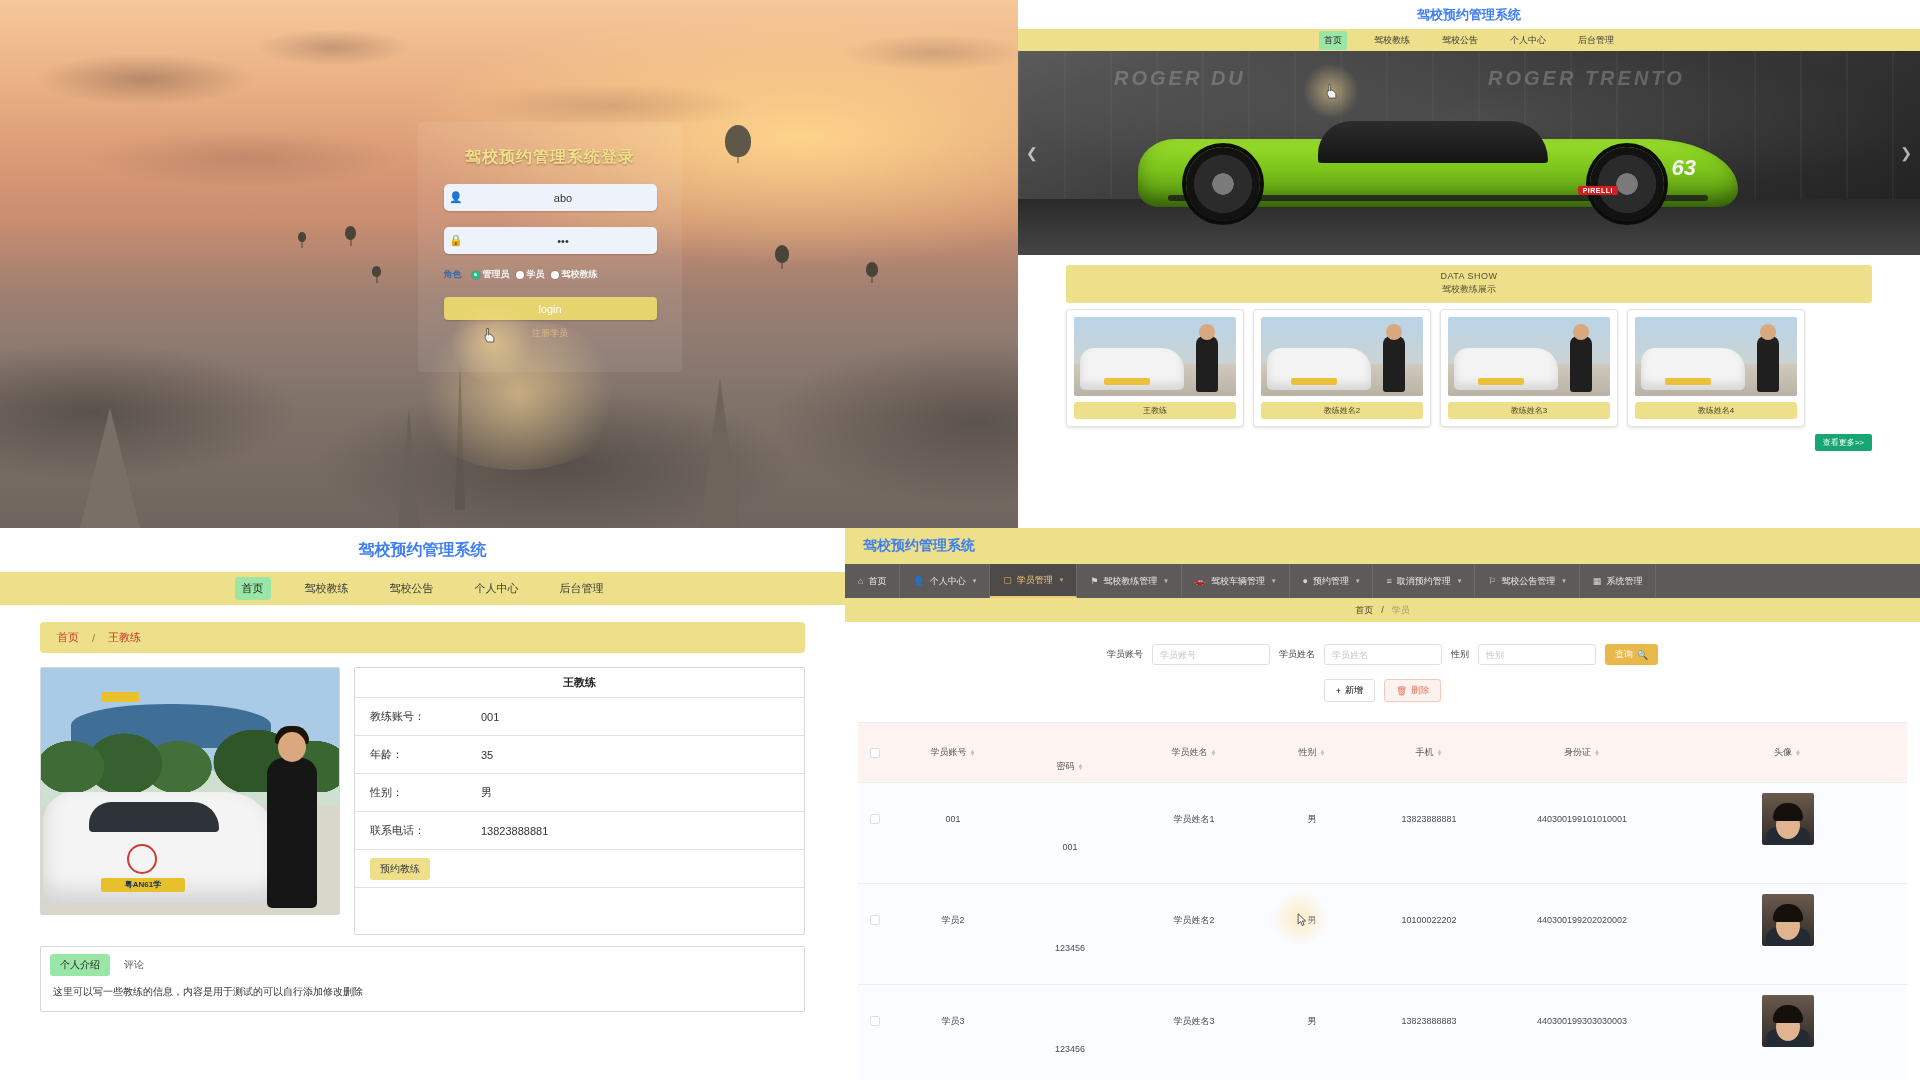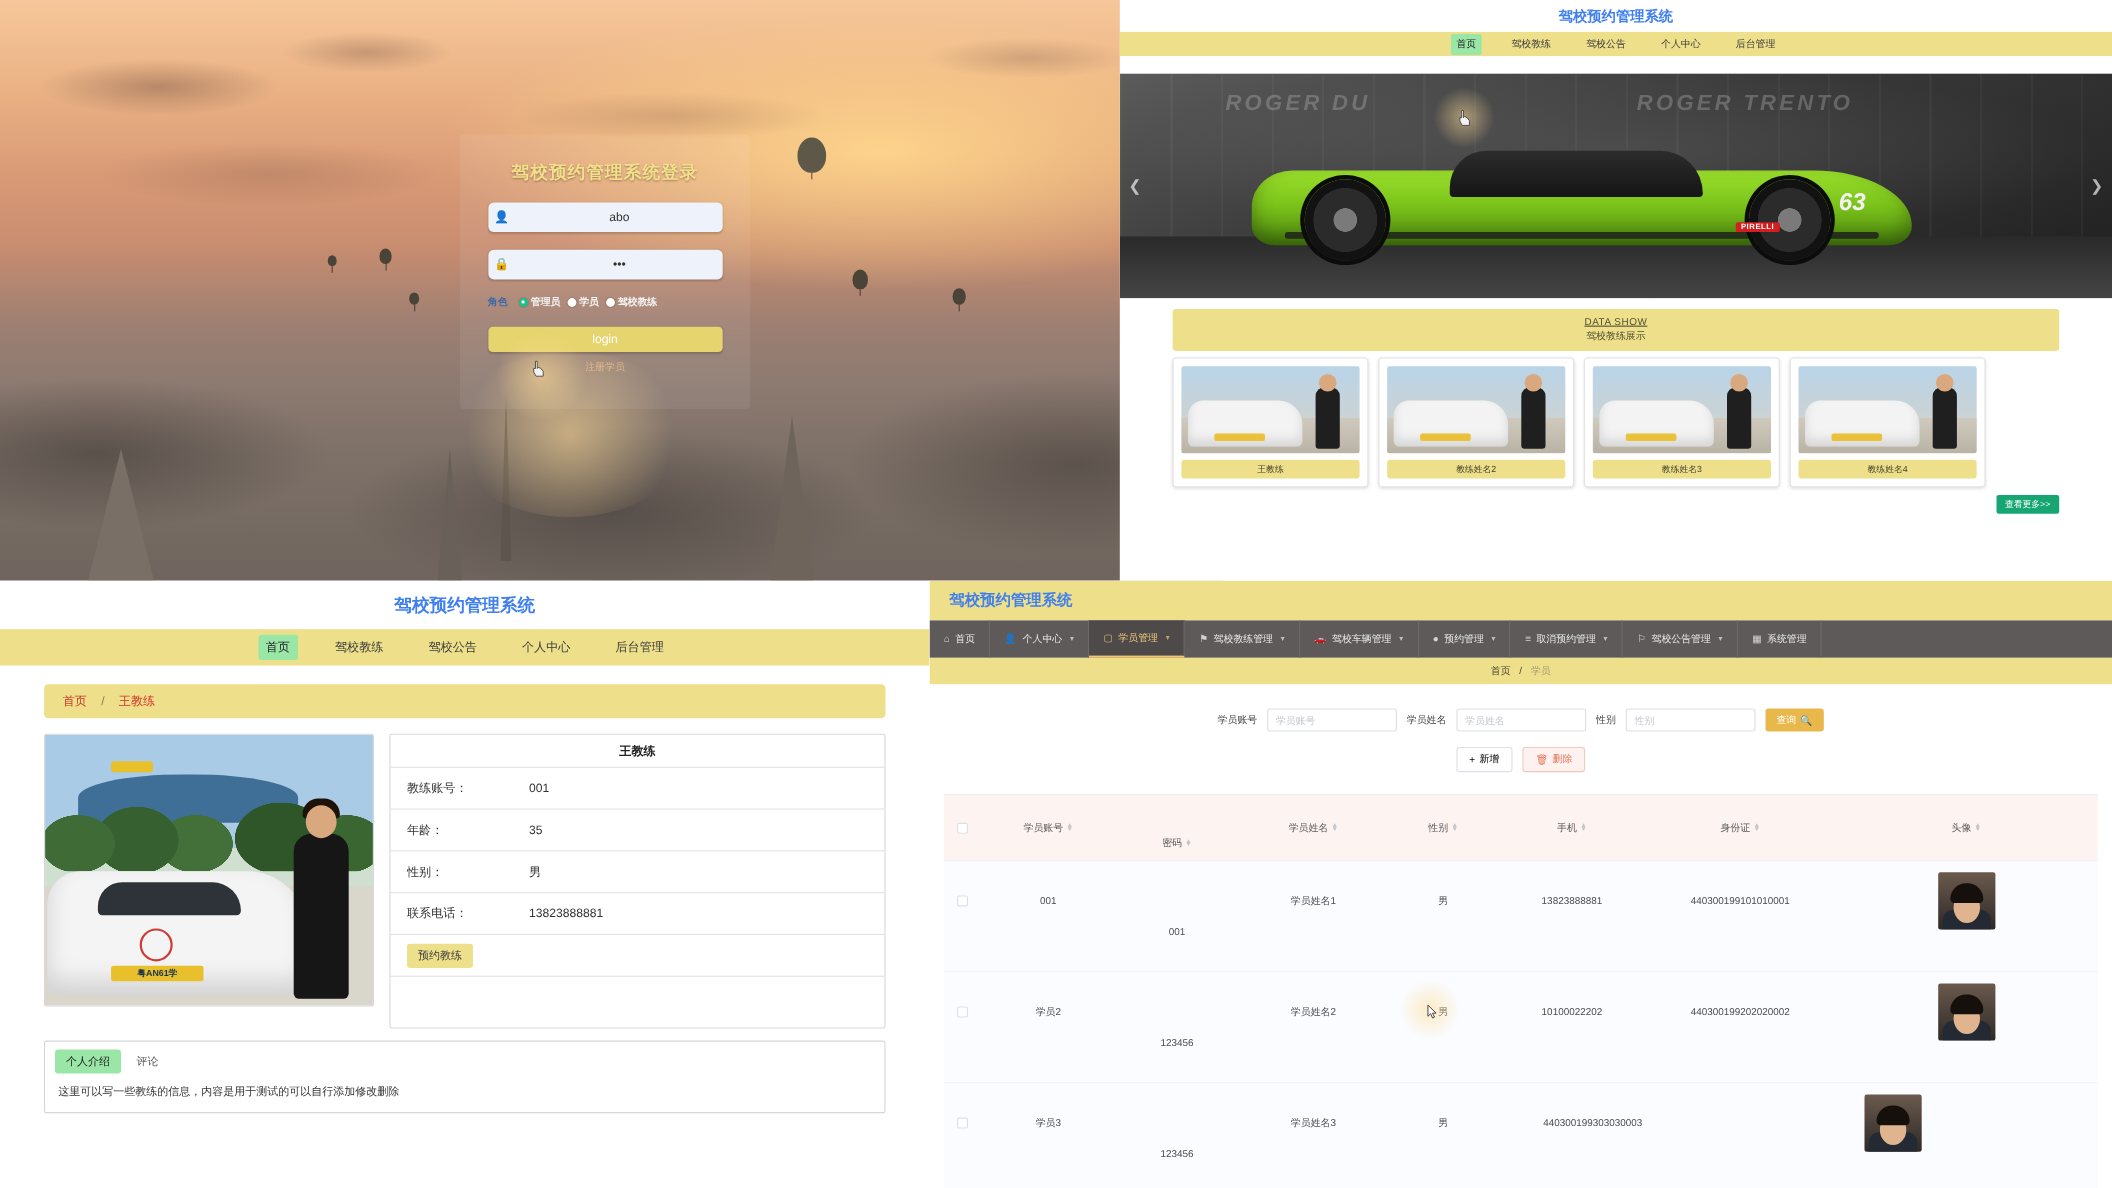--- a/index.html
+++ b/index.html
@@ -91,21 +91,21 @@
   .site-title{ text-align:center; color:#3f7ff0; font-weight:700; }
   .site-nav{ background:#eee08a; display:flex; align-items:center; }
   .site-nav a{ color:#3a3a3a; text-decoration:none; }
   .nav-active{ background:#9ae6a7; color:#1d1d1d !important; }
 
   
   #p-home{ background:#fff; }
   #home-title{ font-size:13px; padding:6px 0 5px; }
   #home-nav{ height:22px; justify-content:center; gap:22px; font-size:9px; padding:0; }
   #home-nav a{ padding:3px 5px; border-radius:2px; }
-  #hero{ position:relative; height:204px; margin-top:16px; overflow:hidden;
+  #hero{ position:relative; height:204px; margin-top:0; overflow:hidden;
     background:linear-gradient(160deg,#5b5b5b 0%,#3a3a3a 40%,#2b2b2b 75%,#1d1d1d 100%); }
   #hero .wall{position:absolute;inset:0;background:
       repeating-linear-gradient(90deg, rgba(255,255,255,.035) 0 2px, rgba(0,0,0,0) 2px 46px),
       radial-gradient(ellipse 70% 55% at 50% 35%, rgba(255,255,255,.10) 0, rgba(255,255,255,0) 70%);}
   #hero .floor{position:absolute;left:0;right:0;bottom:0;height:56px;background:linear-gradient(#2a2a2a,#454545);}
   .car{ position:absolute; left:120px; bottom:30px; width:600px; height:120px; }
   .car .body{position:absolute;left:0;bottom:18px;width:600px;height:68px;
     background:linear-gradient(180deg,#9be02c 0%,#7cc41b 45%,#4e8b0e 100%);
     border-radius:46px 110px 26px 26px / 40px 62px 22px 22px;
     box-shadow:inset 0 -8px 18px rgba(0,0,0,.35);}
@@ -116,21 +116,21 @@
     background:radial-gradient(circle,#7a7a7a 0 20%,#2b2b2b 21% 55%,#121212 56% 100%);
     box-shadow:0 0 0 4px #0c0c0c;}
   .wheel.w1{left:48px;} .wheel.w2{left:452px;}
   .car .num{position:absolute;right:42px;bottom:44px;color:#f2f2f2;font-size:22px;font-weight:700;font-style:italic;}
   .car .pir{position:absolute;right:120px;bottom:30px;background:#d21f1f;color:#fff;font-size:7px;font-weight:700;padding:1px 5px;border-radius:2px;letter-spacing:.5px;}
   .hero-word{position:absolute;top:16px;color:rgba(200,200,200,.30);font-weight:700;font-size:20px;letter-spacing:3px;font-style:italic;}
   .hero-arrow{position:absolute;top:50%;transform:translateY(-50%);color:rgba(255,255,255,.65);font-size:14px;}
   #hero-prev{left:8px;} #hero-next{right:8px;}
 
   #data-show{ margin:10px 48px 0; background:#eee08a; border-radius:3px; text-align:center; padding:6px 0 7px; }
-  #data-show .d1{ font-size:9px; color:#514f34; letter-spacing:.5px;text-decoration:underline; }
+  #data-show .d1{ font-size:9px; color:#514f34; letter-spacing:.5px; }
   #data-show .d2{ font-size:9px; color:#514f34; margin-top:2px; }
   #coach-cards{ display:flex; gap:9px; padding:6px 48px 0; }
   .ccard{ flex:0 0 178px; background:#fff; border:1px solid #e4e4e4; border-radius:4px;
           box-shadow:0 1px 3px rgba(0,0,0,.12); padding:7px; }
   .ccard .ph{ height:79px; border-radius:2px; overflow:hidden; position:relative;
               background:linear-gradient(#b9d4e8,#d7d2c6); }
   .ccard .ph .ground{position:absolute;left:0;right:0;bottom:0;height:32px;background:linear-gradient(#cfcabd,#b9b3a6);}
   .ccard .ph .carw{position:absolute;left:6px;bottom:6px;width:104px;height:42px;background:#f3f3f3;border-radius:14px 22px 5px 5px;box-shadow:inset 0 -6px 10px rgba(0,0,0,.12);}
   .ccard .ph .carw:after{content:"";position:absolute;left:24px;bottom:5px;width:46px;height:7px;background:#e9c23a;border-radius:2px;}
   .ccard .ph .person{position:absolute;right:18px;bottom:4px;width:22px;height:56px;background:#1f1f1f;border-radius:8px 8px 3px 3px;}
@@ -585,20 +585,21 @@
       </div>
 
       <div class="tr">
         <div class="c c-chk">
             <span class="chk"></span>
           </div>
         <div class="c c-acct">学员3</div>
         <div class="c c-pwd">123456</div>
         <div class="c c-name">学员姓名3</div>
         <div class="c c-sex">男</div>
+        <div class="c c-phone">13823888883</div>
         <div class="c c-id">440300199303030003</div>
         <div class="c c-avatar">
             <div class="avatar">
               <div class="body"></div>
               <div class="face"></div>
               <div class="hair"></div>
             </div>
           </div>
       </div>
 

